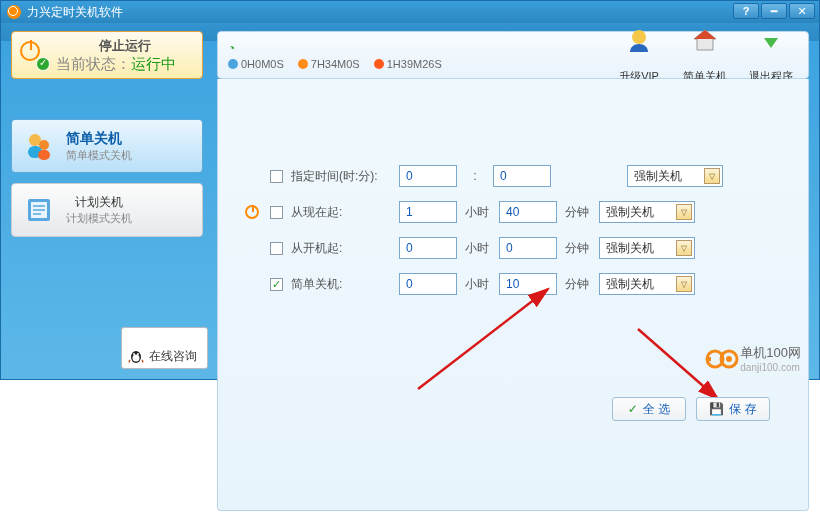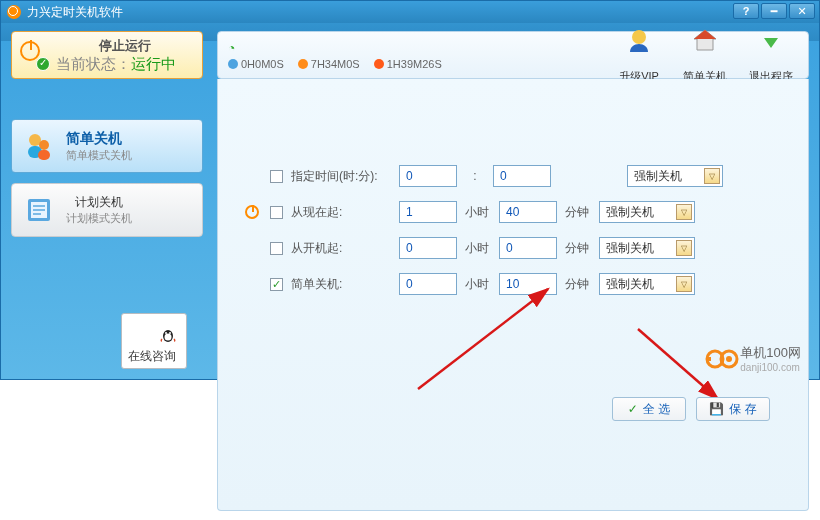--- a/index.html
+++ b/index.html
@@ -24,21 +24,21 @@
 .status-txt .line2 { font-size: 15px; color: #888; }
 .status-txt .line2 .run { color: #1a9a1a; }
 .nav { margin-top: 40px; display: flex; flex-direction: column; gap: 10px; }
 .nav-item { height: 54px; border-radius: 4px; display: flex; align-items: center; padding: 0 10px; gap: 10px; cursor: pointer; }
 .nav-item.active { background: linear-gradient(#eaf6ff, #b9e0f8); border: 1px solid #5ca9d8; }
 .nav-item.inactive { background: linear-gradient(#fcfcfc, #e6e9ec); border: 1px solid #c8ccd0; }
 .nav-icon { width: 34px; height: 34px; display: flex; align-items: center; justify-content: center; }
 .nav-txt .t1 { font-size: 14px; color: #0d5fa8; font-weight: bold; }
 .nav-item.inactive .t1 { color: #333; font-weight: normal; font-size: 12px; text-align: center; }
 .nav-txt .t2 { font-size: 11px; color: #888; }
-.online { position: absolute; left: 120px; bottom: 10px; background: #fff; border: 1px solid #b8bcc0; border-radius: 3px; padding: 13px 10px 3px 6px; display: flex; align-items: flex-end; gap: 5px; font-size: 12px; color: #333; cursor: pointer; flex-direction: column; }
+.online { position: absolute; left: 120px; bottom: 10px; background: #fff; border: 1px solid #b8bcc0; border-radius: 3px; padding: 20px 10px 3px 6px; display: flex; align-items: flex-start; gap: 5px; font-size: 12px; color: #333; cursor: pointer; }
 .online .qq { width: 16px; height: 16px; }
 .main { flex: 1; padding: 8px 10px 10px 4px; display: flex; flex-direction: column; }
 .topbar { height: 48px; background: linear-gradient(#f8fcff, #e8f3fb); border: 1px solid #b9d5ea; border-radius: 4px; display: flex; align-items: center; padding: 0 10px; position: relative; }
 .clock-area { flex: 1; }
 .clock-line1 { display: flex; align-items: center; gap: 6px; font-size: 12px; color: #1a7a1a; }
 .clock-line1 .ci { color: #2fa82f; }
 .clock-line2 { display: flex; gap: 14px; margin-top: 3px; font-size: 11px; color: #666; }
 .clock-line2 span { display: flex; align-items: center; gap: 3px; }
 .dot { width: 10px; height: 10px; border-radius: 50%; display: inline-block; }
 .dot.blue { background: #4da3e0; }

